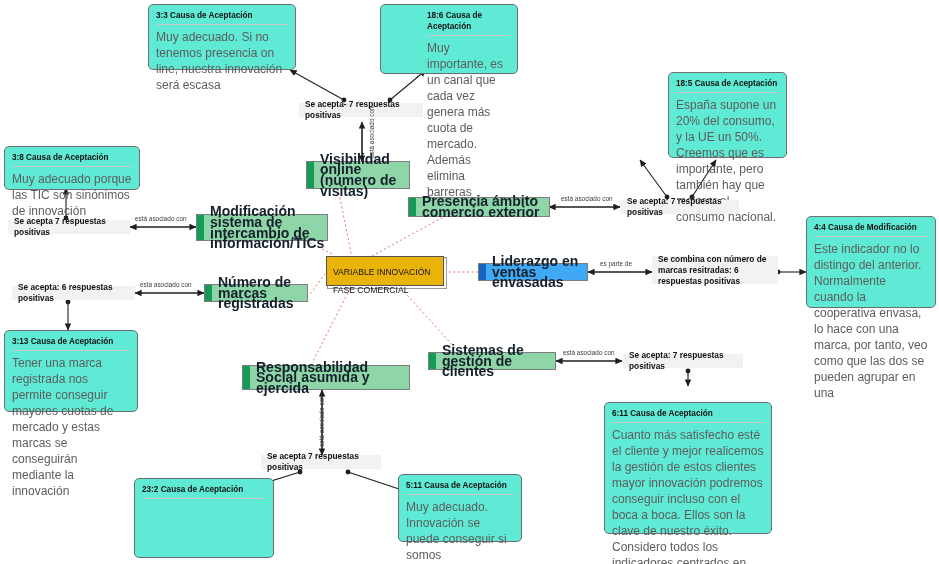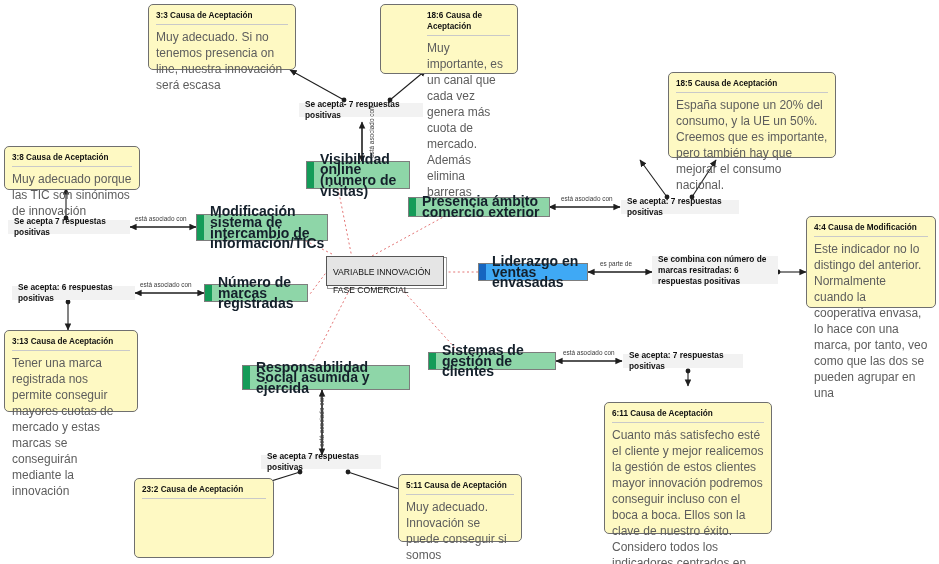--- a/index.html
+++ b/index.html
@@ -2,39 +2,39 @@
 <html><head>
 <meta charset="utf-8">
 <style>
   html,body{margin:0;padding:0;background:#ffffff;}
   body{width:939px;height:564px;position:relative;overflow:hidden;
        font-family:"Liberation Sans","DejaVu Sans",sans-serif;color:#1a1a1a;}
   #canvas{position:absolute;left:0;top:0;width:939px;height:564px;}
   svg.edges{position:absolute;left:0;top:0;width:939px;height:564px;pointer-events:none;}
 
   
-  .cbox{position:absolute;box-sizing:border-box;background:#fef9c3;
+  .cbox{position:absolute;box-sizing:border-box;background:#5eead4;
         border:1px solid #6f6f6f;border-radius:5px;padding:5px 7px 6px 7px;}
   .cbox .ctitle{font-size:8.2px;font-weight:bold;color:#111;line-height:11px;
         padding-bottom:3px;margin-bottom:4px;border-bottom:1px solid #c9c9c9;}
   .cbox .cbody{font-size:12px;color:#5d5d5d;line-height:16px;}
 
   
   .node{position:absolute;box-sizing:border-box;display:flex;align-items:center;
         border:1px solid #7d7d7d;}
   .node .bar{width:7px;align-self:stretch;flex:0 0 7px;}
   .node .ntext{font-size:14px;font-weight:bold;line-height:10.6px;
         padding:3px 5px 3px 6px;color:#14202b;}
   .node.green{background:#8ed6a8;}
   .node.green .bar{background:#149b58;}
   .node.blue{background:#3fa9f5;}
   .node.blue .bar{background:#1565c0;}
 
   
-  .varbox{position:absolute;box-sizing:border-box;background:#e5e5e5;
+  .varbox{position:absolute;box-sizing:border-box;background:#eab308;
         border:1px solid #555;box-shadow:2px 2px 0 0 #ffffff,2px 2px 0 1px #9a9a9a;
         padding:4px 6px;}
   .varbox span{font-size:8.6px;line-height:12px;color:#111;}
 
   
   .rlabel{position:absolute;box-sizing:border-box;background:#f2f2f2;
         display:flex;align-items:center;padding:2px 6px;}
   .rlabel span{font-size:8.3px;font-weight:bold;color:#111;line-height:11px;}
 
   
@@ -107,21 +107,21 @@
     <div class="ctitle">3:3 Causa de Aceptación</div>
     <div class="cbody">Muy adecuado. Si no tenemos presencia on line, nuestra innovación será escasa</div>
   </div>
 
   <div class="cbox" style="left:380px;top:4px;width:138px;height:70px;padding-left:46px;">
     <div class="ctitle">18:6 Causa de Aceptación</div>
     <div class="cbody">Muy importante, es un canal que cada vez genera más cuota de mercado. Además elimina barreras geográficas.</div>
   </div>
 
 
-  <div class="cbox" style="left:668px;top:72px;width:168px;height:86px;">
+  <div class="cbox" style="left:668px;top:72px;width:119px;height:86px;">
     <div class="ctitle">18:5 Causa de Aceptación</div>
     <div class="cbody">España supone un 20% del consumo, y la UE un 50%. Creemos  que es importante, pero también hay que mejorar el consumo nacional.</div>
   </div>
 
   <div class="cbox" style="left:4px;top:146px;width:136px;height:44px;">
     <div class="ctitle">3:8 Causa de Aceptación</div>
     <div class="cbody">Muy adecuado porque las TIC son sinónimos de innovación</div>
   </div>
 
   <div class="cbox" style="left:806px;top:216px;width:130px;height:92px;">

